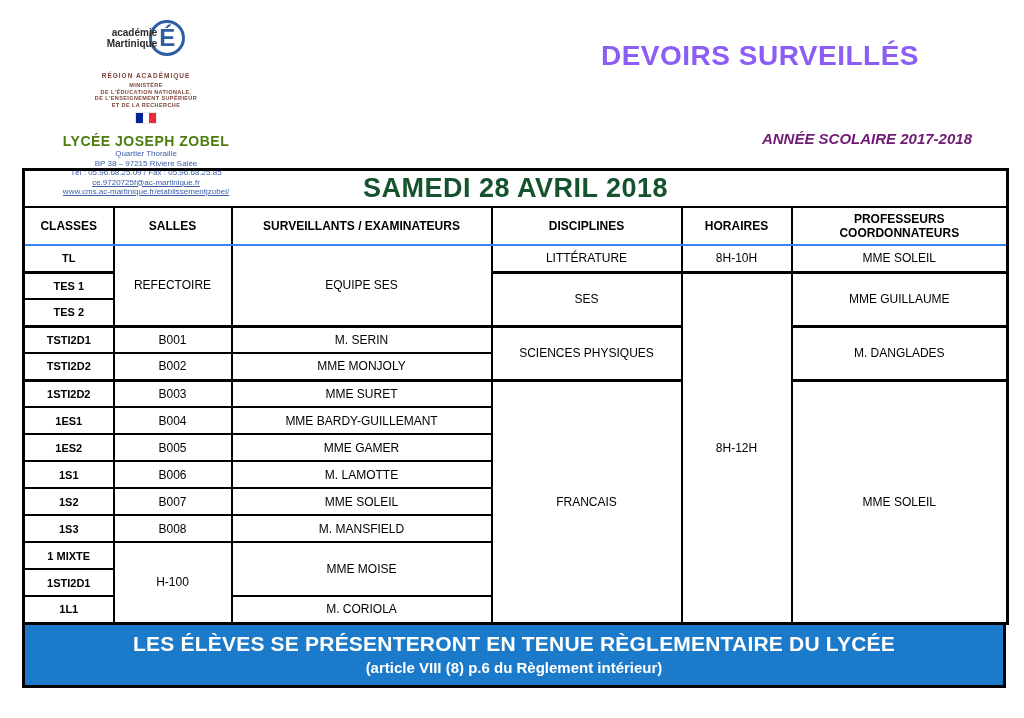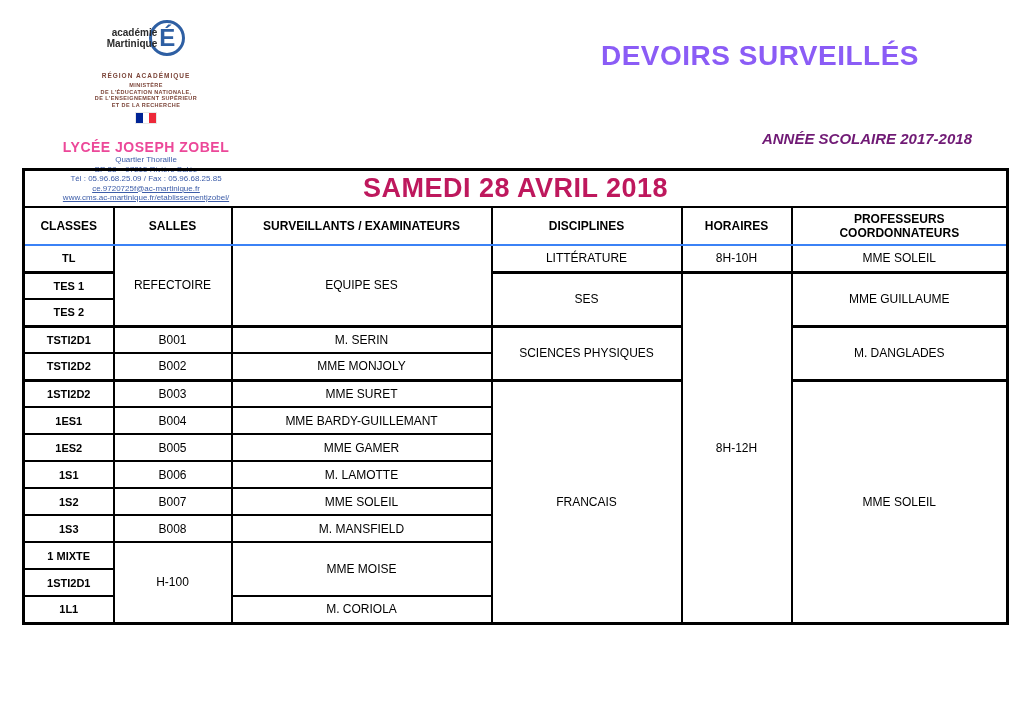--- a/index.html
+++ b/index.html
@@ -16,37 +16,37 @@
   .acad-circle {
     width:36px; height:36px; border:3px solid #2e5fa3; border-radius:50%;
     color:#2e5fa3; font-weight:bold; font-size:24px; line-height:30px; text-align:center;
     background:#fff; position:relative; z-index:1;
   }
   .region-line { font-size:6.5px; font-weight:bold; letter-spacing:1px; color:#7b4438; margin-top:3px; }
   .ministry { font-size:5.5px; line-height:6.5px; letter-spacing:0.4px; color:#7b4438; margin-top:3px; font-weight:bold; }
   .flag { width:22px; height:12px; display:inline-flex; margin-top:4px; border:1px solid #e8e8e8; }
   .flag span { flex:1; }
   .flag .b { background:#002395; } .flag .w { background:#ffffff; } .flag .r { background:#ed2939; }
-  .school-name { font-size:14px; font-weight:bold; color:#ec4899; letter-spacing:0.5px; margin-top:12px; }
+  .school-name { font-size:14px; font-weight:bold; color:#4d7c0f; letter-spacing:0.5px; margin-top:6px; }
   .addr { font-size:8px; line-height:9.5px; color:#3c5ca8; }
   .addr.link { text-decoration:underline; cursor:pointer; }
   
   .doc-title {
     position:absolute; left:505px; top:40px; width:510px; text-align:center;
     font-size:28px; font-weight:bold; letter-spacing:0.5px; color:#8b5cf6; white-space:nowrap;
   }
   .school-year {
     position:absolute; left:512px; top:130px; width:460px; text-align:right;
     font-size:15px; font-weight:bold; font-style:italic; color:#701a75;
   }
   
   .sheet { position:absolute; left:22px; top:168px; width:984px; }
   table { border-collapse:collapse; width:984px; table-layout:fixed; border:3px solid #000; }
   td, th { border:2px solid #000; text-align:center; vertical-align:middle; font-size:12px; padding:2px 3px; overflow:hidden; }
-  tr.title-row td { height:34px; font-size:27px; font-weight:bold; color:#be185d; letter-spacing:0.5px; }
+  tr.title-row td { height:34px; font-size:27px; font-weight:bold; color:#14532d; letter-spacing:0.5px; }
   tr.head-row th { height:38px; font-size:12px; font-weight:bold; line-height:14px; border-bottom:2px solid #3b82f6; }
   tr.data-row td { height:27px; }
   td.classe { font-weight:bold; font-size:11px; }
   td.bb3 { border-bottom-width:3px; }
   
   .banner {
     width:984px; background:#1b7ac9; border:3px solid #000; border-top:none;
     color:#fff; text-align:center; padding:7px 4px 9px 4px;
   }
   .banner-line1 { font-size:21px; font-weight:bold; letter-spacing:0.2px; }
@@ -185,13 +185,17 @@
   <tr class="data-row">
     <td class="classe">1STI2D1</td>
   </tr>
   <tr class="data-row">
     <td class="classe">1L1</td>
     <td>M. CORIOLA</td>
   </tr>
 </tbody>
     </table>
 
+<div class="banner">
+  <div class="banner-line1">LES ÉLÈVES SE PRÉSENTERONT EN TENUE RÈGLEMENTAIRE DU LYCÉE</div>
+  <div class="banner-line2">(article VIII (8) p.6 du Règlement intérieur)</div>
 </div>
+</div>
 
 </body></html>

